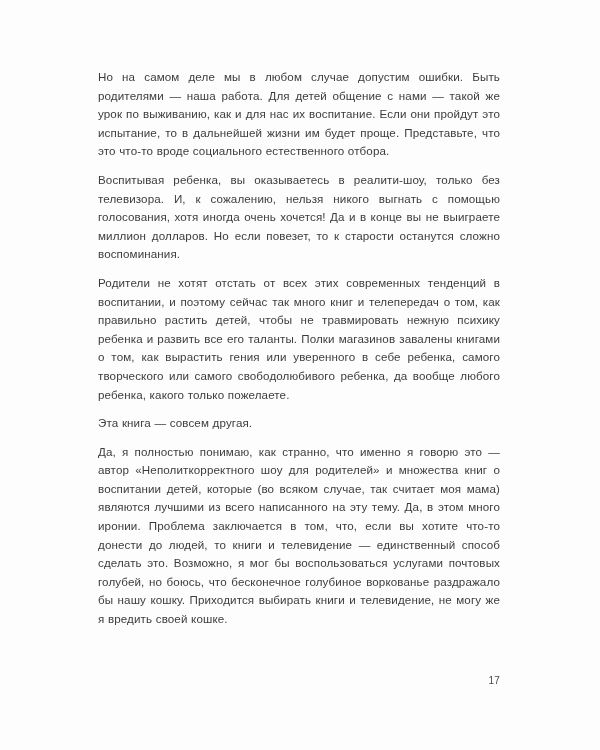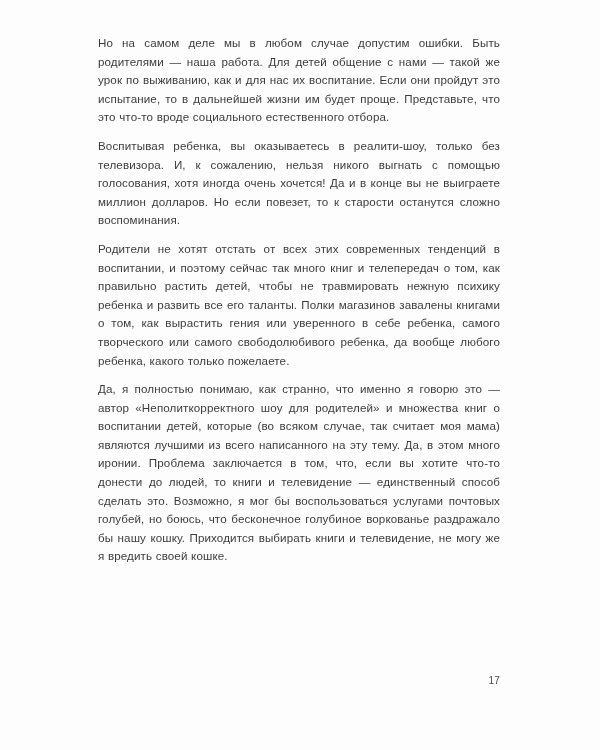--- a/index.html
+++ b/index.html
@@ -14,21 +14,21 @@
     font-family: "Liberation Sans", sans-serif;
     overflow: hidden;
   }
 
   .page {
     position: relative;
     box-sizing: border-box;
     width: 600px;
     height: 750px;
     background: #fdfdfd;
-    padding: 34px 100px 0 98px;
+    padding: 68px 100px 0 98px;
   }
 
   .text-body {
     width: 402px;
   }
 
   .paragraph {
     margin: 0 0 10px 0;
     font-size: 11.6px;
     line-height: 18.6px;
@@ -57,18 +57,19 @@
 </style>
 </head>
 <body>
 
 <div class="page">
 
   <div class="text-body">
     <p class="paragraph">Но на самом деле мы в любом случае допустим ошибки. Быть родителями — наша работа. Для детей общение с нами — такой же урок по выживанию, как и для нас их воспитание. Если они пройдут это испытание, то в дальнейшей жизни им будет проще. Представьте, что это что-то вроде социального естественного отбора.</p>
     <p class="paragraph">Воспитывая ребенка, вы оказываетесь в реалити-шоу, только без телевизора. И, к сожалению, нельзя никого выгнать с помощью голосования, хотя иногда очень хочется! Да и в конце вы не выиграете миллион долларов. Но если повезет, то к старости останутся сложно воспоминания.</p>
     <p class="paragraph">Родители не хотят отстать от всех этих современных тенденций в воспитании, и поэтому сейчас так много книг и телепередач о том, как правильно растить детей, чтобы не травмировать нежную психику ребенка и развить все его таланты. Полки магазинов завалены книгами о том, как вырастить гения или уверенного в себе ребенка, самого творческого или самого свободолюбивого ребенка, да вообще любого ребенка, какого только пожелаете.</p>
+    <p class="paragraph">Эта книга — совсем другая.</p>
     <p class="paragraph">Да, я полностью понимаю, как странно, что именно я говорю это — автор «Неполиткорректного шоу для родителей» и множества книг о воспитании детей, которые (во всяком случае, так считает моя мама) являются лучшими из всего написанного на эту тему. Да, в этом много иронии. Проблема заключается в том, что, если вы хотите что-то донести до людей, то книги и телевидение — единственный способ сделать это. Возможно, я мог бы воспользоваться услугами почтовых голубей, но боюсь, что бесконечное голубиное воркованье раздражало бы нашу кошку. Приходится выбирать книги и телевидение, не могу же я вредить своей кошке.</p>
   </div>
 
   <div class="page-number">17</div>
 
 </div>
 
 </body></html>

